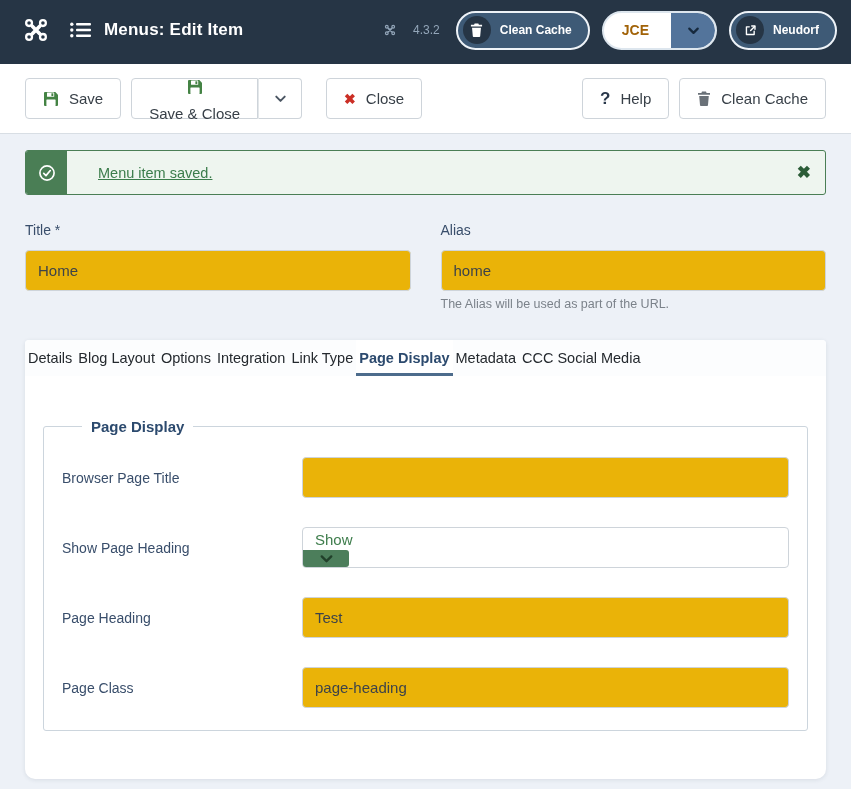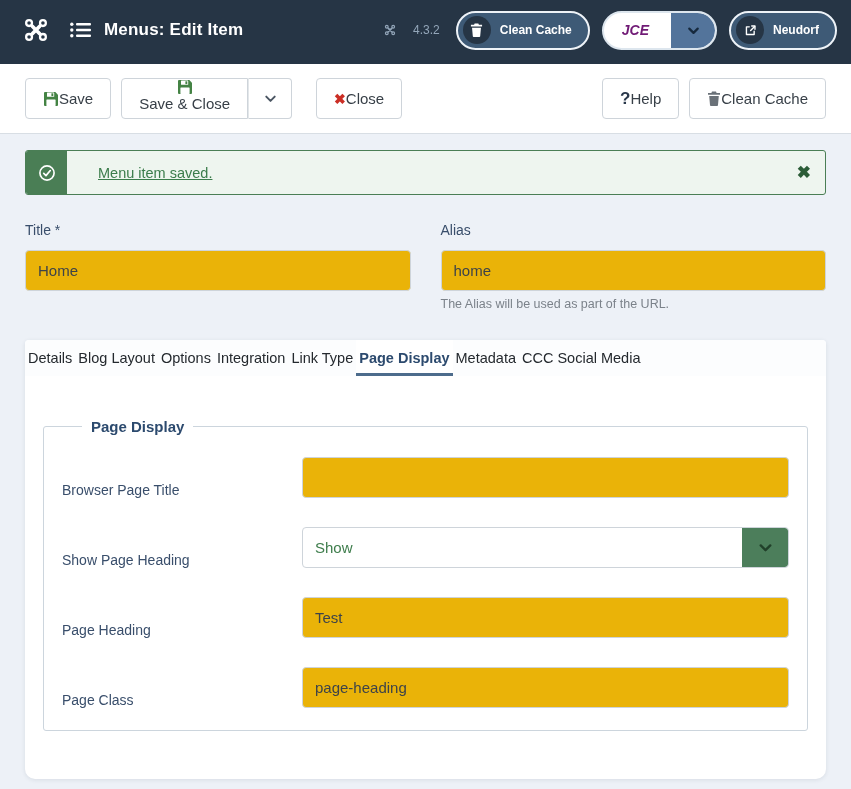--- a/index.html
+++ b/index.html
@@ -12,27 +12,27 @@
   .hdr-left { display:flex; align-items:center; gap:0; flex:1; }
   .brand { width:48px; display:flex; align-items:center; justify-content:center; }
   .hdr-title-wrap { display:flex; align-items:center; gap:13px; margin-left:10px; }
   .hdr-title { color:#fff; font-size:17px; font-weight:bold; letter-spacing:.2px; }
   .hdr-right { display:flex; align-items:center; gap:12px; }
   .ver { display:flex; align-items:center; gap:17px; color:#93a6b9; font-size:12px; margin-right:4px; }
   .pill { display:inline-flex; align-items:center; gap:9px; background:#3e5a76; border:2px solid #eef3f8; border-radius:20px; height:39px; padding:0 16px 0 5px; cursor:pointer; }
   .pill-circle { width:28px; height:28px; border-radius:50%; background:#263545; display:flex; align-items:center; justify-content:center; }
   .pill-label { color:#fff; font-size:12px; font-weight:bold; }
   .jce { display:inline-flex; align-items:stretch; background:#fff; border:2px solid #dde6ee; border-radius:20px; height:39px; overflow:hidden; cursor:pointer; }
-  .jce-text { display:flex; align-items:center; padding:0 22px 0 18px; color:#701a75; font-size:14px; font-weight:bold;font-style:italic; }
+  .jce-text { display:flex; align-items:center; padding:0 22px 0 18px; color:#a16207; font-size:14px; font-weight:bold; }
   .jce-caret { width:44px; background:#53749b; display:flex; align-items:center; justify-content:center; color:#16293d; border-radius:0 18px 18px 0; }
 
   
   .toolbar { background:#fff; border-bottom:1px solid #d8dee4; padding:14px 25px; display:flex; justify-content:space-between; align-items:center; }
   .tb-group { display:flex; align-items:center; }
-  .btn { display:inline-flex; align-items:center; background:#fff; border:1px solid #ced4da; border-radius:4px; height:41px; padding:0 17px; font-size:15px; color:#373f47; font-family:inherit; cursor:pointer; }
+  .btn { display:inline-flex; align-items:center; gap:10px; background:#fff; border:1px solid #ced4da; border-radius:4px; height:41px; padding:0 17px; font-size:15px; color:#373f47; font-family:inherit; cursor:pointer; }
   .split { display:inline-flex; }
   .split .btn.main { border-radius:4px 0 0 4px;flex-direction:column; }
   .split .btn.caret { border-left:1px solid #e3e7ea; border-radius:0 4px 4px 0; width:44px; padding:0; justify-content:center; color:#4a5562; }
   .mr10 { margin-right:10px; } .mr24 { margin-right:24px; }
   .x-red { color:#cb2e25; font-size:14px; font-weight:bold; }
   .q-mark { color:#29374a; font-size:17px; font-weight:bold; }
 
   
   .content { padding:0 25px; }
 
@@ -48,25 +48,25 @@
   .help-text { color:#7b828a; font-size:12.5px; margin-top:6px; }
 
   .card { margin-top:29px; background:#fff; border-radius:4px 4px 10px 10px; box-shadow:0 1px 4px rgba(30,50,70,.10); }
   .tabs { display:flex; background:#fcfdfe; border-radius:4px 4px 0 0; }
   .tab { border:none; background:transparent; padding:10px 3px; font-size:14.5px; color:#24292e; font-family:inherit; cursor:pointer; }
   .tab.active { background:#fff; font-weight:bold; color:#2c4a6e; box-shadow:inset 0 -3px 0 #4d6c8c; }
   .tab-content { padding:42px 18px 48px; }
 
   fieldset { border:1px solid #ccd5dd; border-radius:3px; padding:8px 18px 22px; }
   legend { font-size:15px; font-weight:bold; color:#2c4a6e; padding:0 9px; margin-left:20px; }
-  .field-row { display:flex; align-items:flex-end; margin-top:29px; }
+  .field-row { display:flex; align-items:center; margin-top:29px; }
   .field-row:first-of-type { margin-top:14px; }
   .field-label { width:240px; flex-shrink:0; color:#394e6b; font-size:14px; }
   .field-control { flex:1; }
-  .select-box { display:flex; align-items:stretch; height:41px; background:#fff; border:1px solid #ced4da; border-radius:4px; overflow:hidden; cursor:pointer; }
+  .select-box { display:flex; align-items:stretch; height:41px; background:#fff; border:1px solid #ced4da; border-radius:4px; overflow:hidden; cursor:pointer;flex-direction:column; }
   .select-value { flex:1; display:flex; align-items:center; padding:0 12px; color:#3e7d4c; font-size:15px; }
   .select-caret { width:46px; background:#4c7e5b; color:#21402a; display:flex; align-items:center; justify-content:center; border-radius:0 3px 3px 0; }
 
   svg { display:block; }
 </style>
 </head>
 <body>
 
 <div class="page">
 

